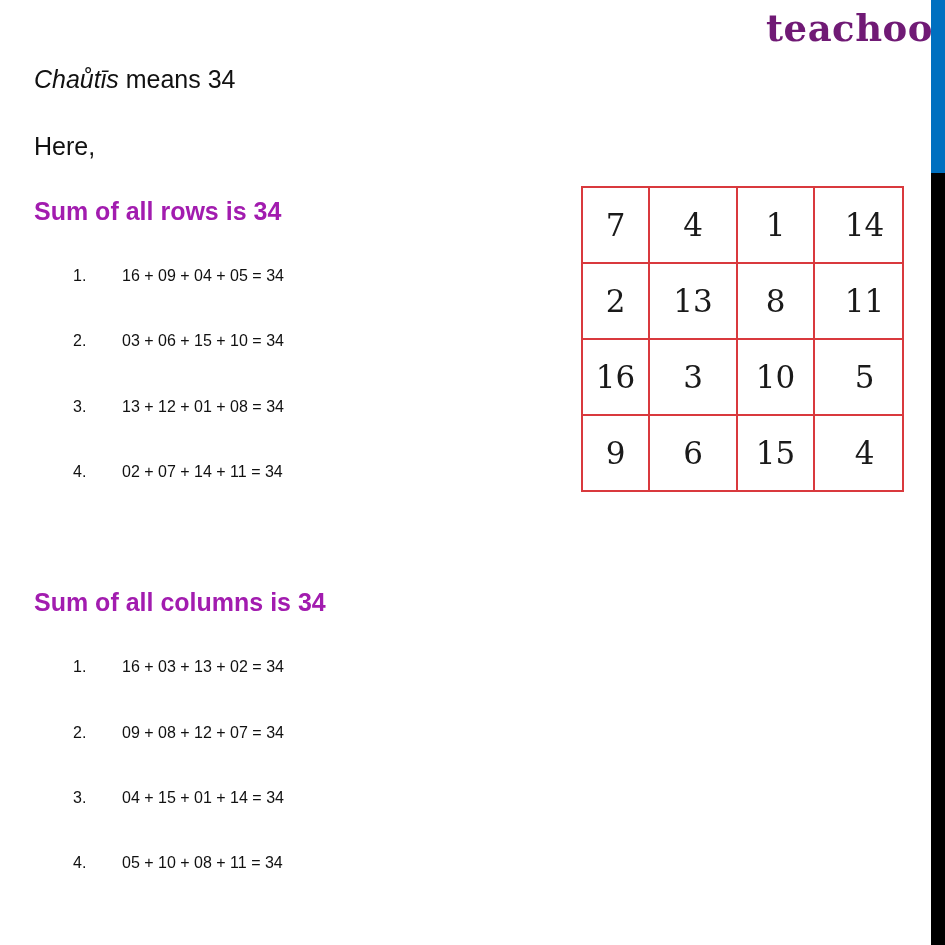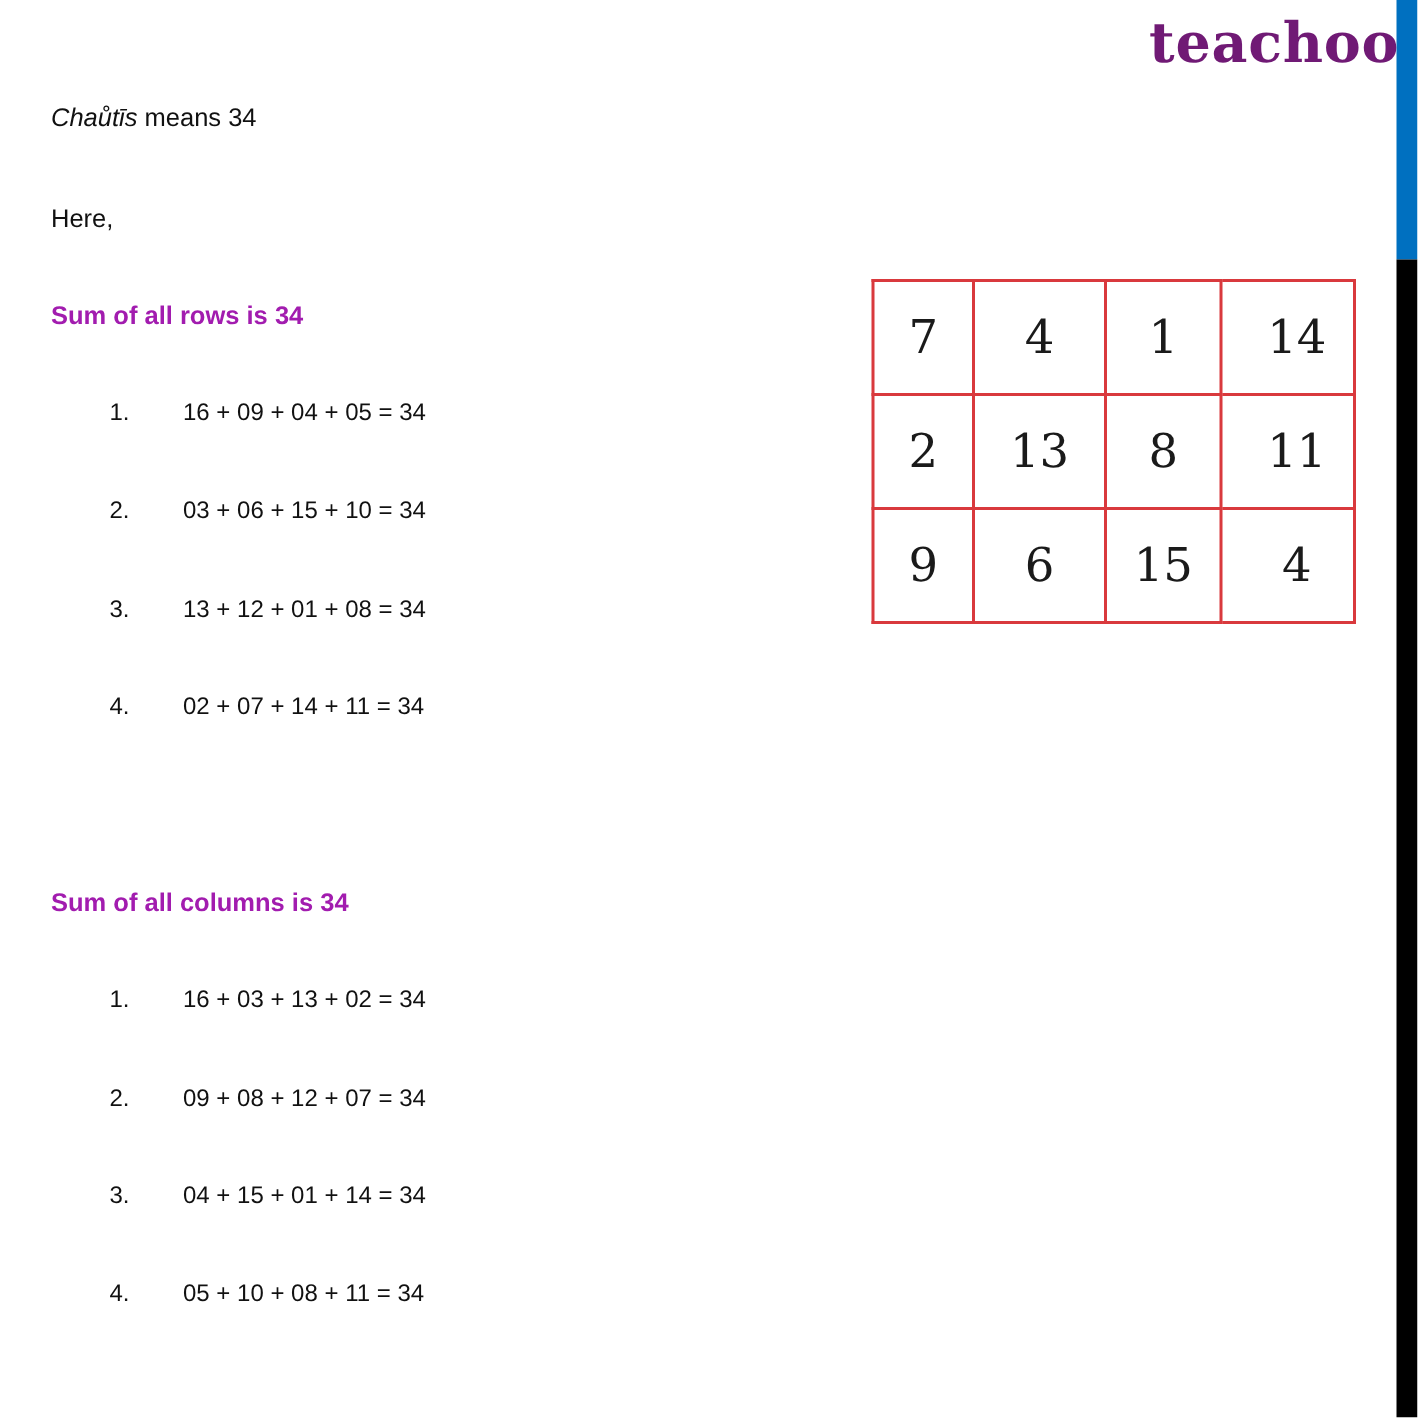--- a/index.html
+++ b/index.html
@@ -37,21 +37,21 @@
       top: 6px;
       font-family: "DejaVu Serif", serif;
       font-weight: bold;
       font-size: 37px;
       letter-spacing: 0.5px;
       color: #701a75;
     }
     .line {
       position: absolute;
       left: 34px;
-      font-size: 17px;
+      font-size: 25px;
       line-height: 30px;
       white-space: nowrap;
     }
     .italic { font-style: italic; }
     .heading {
       color: #a21caf;
       font-weight: bold;
     }
     .list-item {
       position: absolute;
@@ -138,19 +138,25 @@
     <td class="c2">1</td>
     <td class="c3">14</td>
   </tr>
   <tr>
     <td class="c0">2</td>
     <td class="c1">13</td>
     <td class="c2">8</td>
     <td class="c3">11</td>
   </tr>
   <tr>
+    <td class="c0">16</td>
+    <td class="c1">3</td>
+    <td class="c2">10</td>
+    <td class="c3">5</td>
+  </tr>
+  <tr>
     <td class="c0">9</td>
     <td class="c1">6</td>
     <td class="c2">15</td>
     <td class="c3">4</td>
   </tr>
 </tbody>
   </table>
 
 </body></html>

